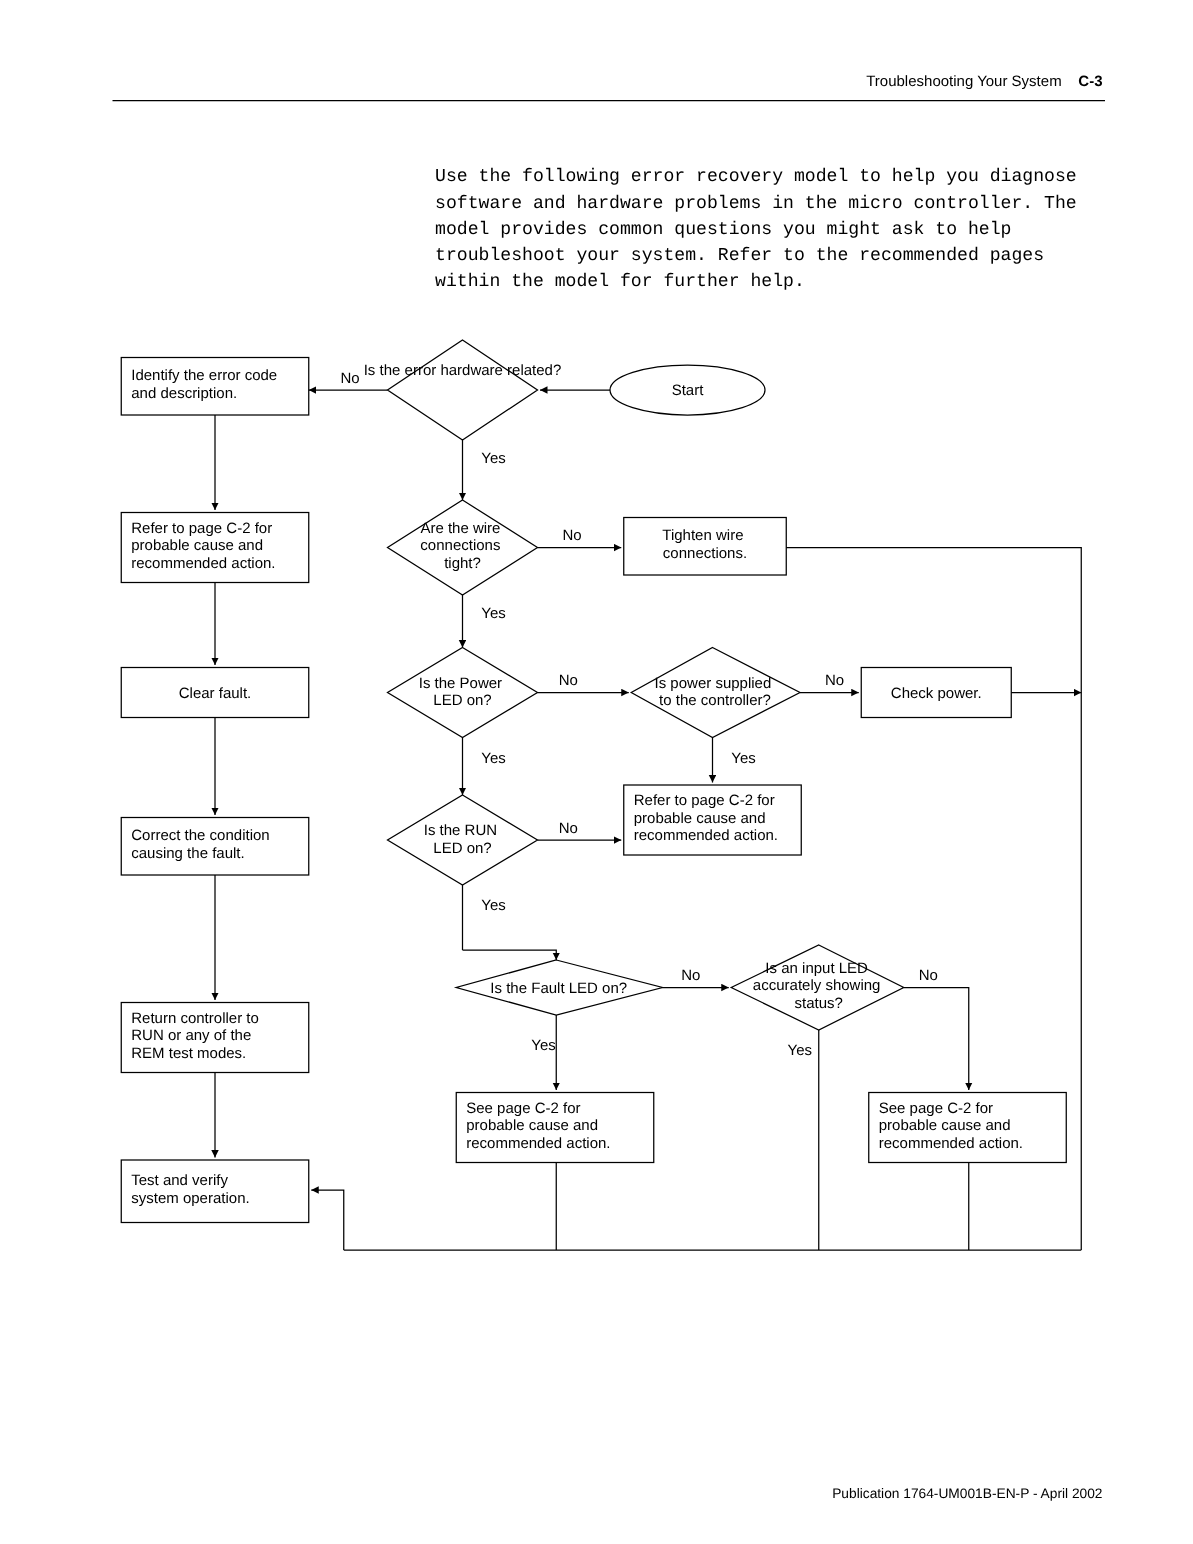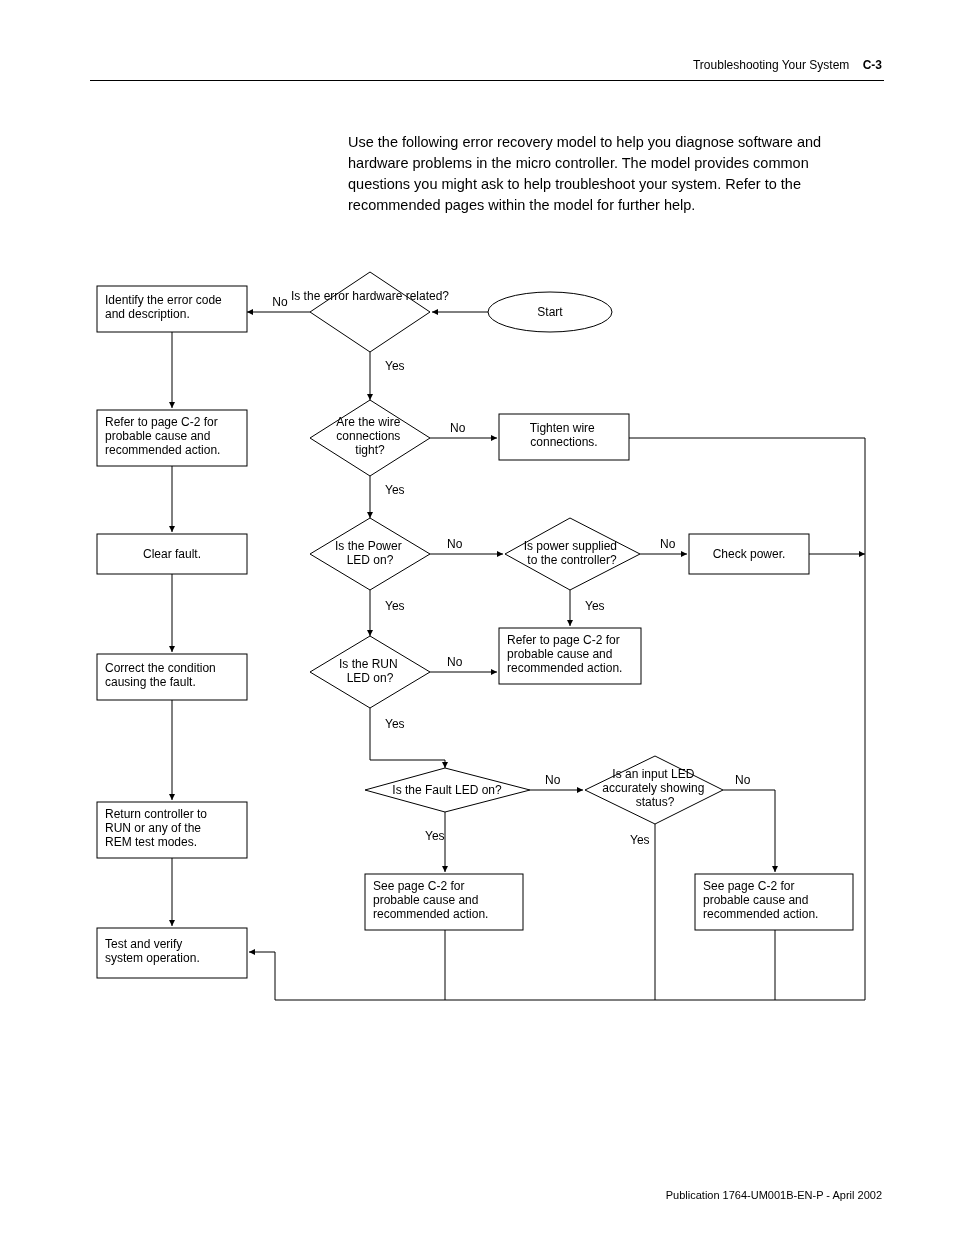--- a/index.html
+++ b/index.html
@@ -39,21 +39,21 @@
     font-size: 21px;
     font-weight: bold;
     font-family: "Arial Narrow", Arial, sans-serif;
     line-height: 1.2;
   }
   .intro-para {
     position: absolute;
     top: 132px;
     left: 348px;
     right: 80px;
-    font-family: Liberation Sans, sans-serif;
+    font-family: Liberation Mono, monospace;
     font-size: 14.5px;
     line-height: 1.45;
   }
   .footer {
     position: absolute;
     bottom: 34px;
     right: 72px;
     font-size: 11px;
     font-family: Arial, sans-serif;
     margin-left: 20px;

